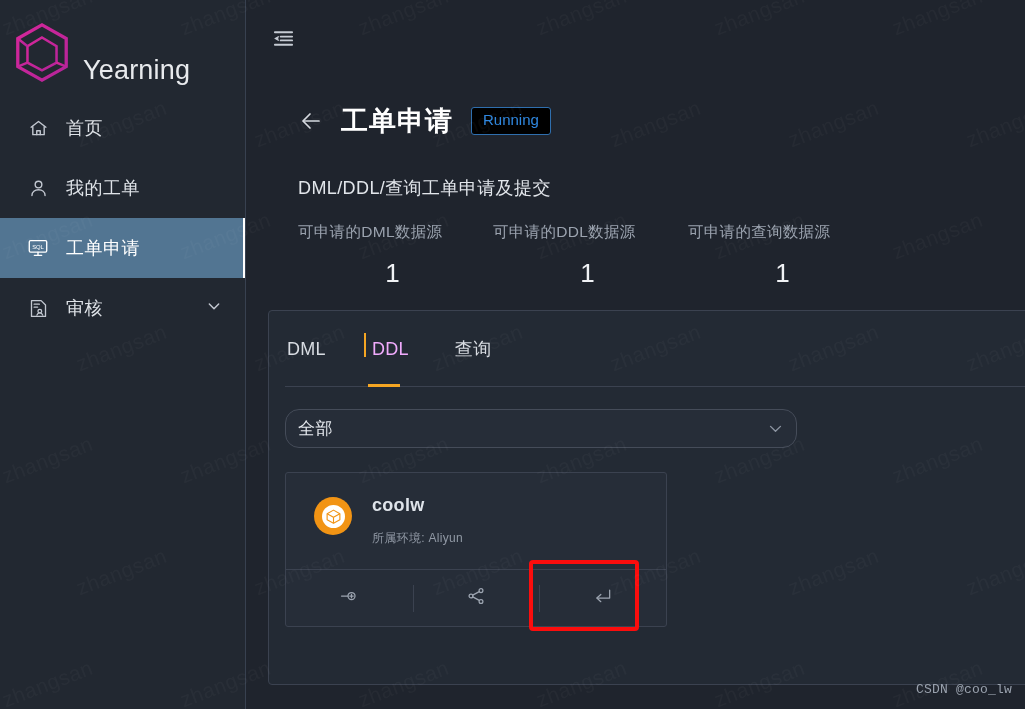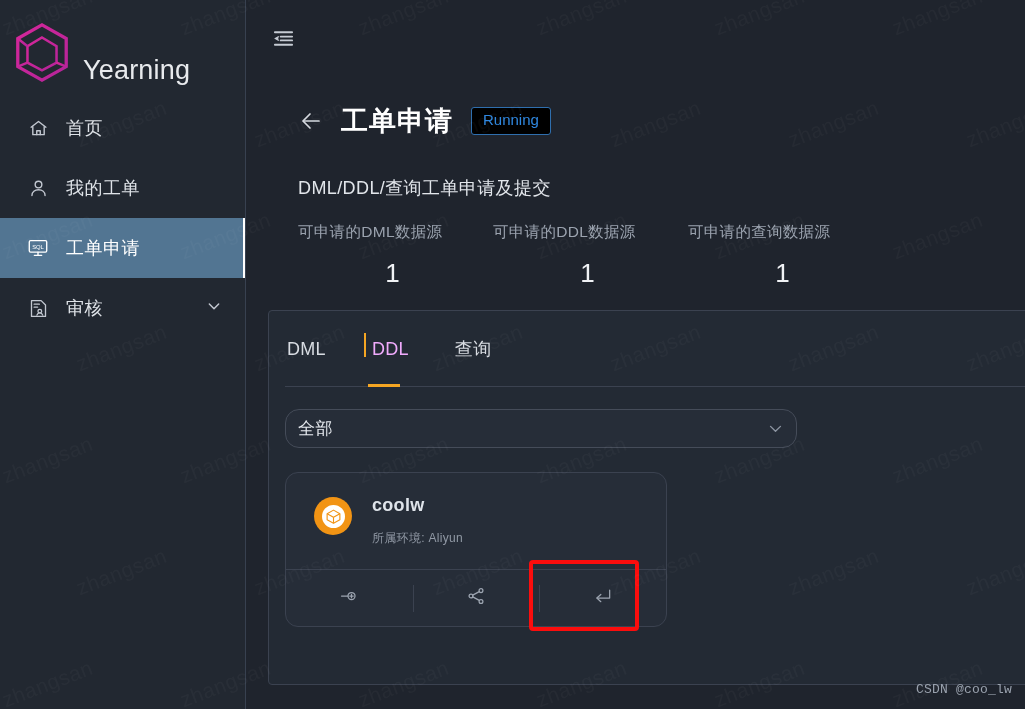--- a/index.html
+++ b/index.html
@@ -193,21 +193,21 @@
   }
   .select-val { font-size: 17px; color: #e6eaef; flex: 1; letter-spacing: 0.4px; }
   .select-caret { color: #8d95a2; display: flex; align-items: center; }
 
   
   .src-card {
     margin: 24px 0 0 16px;
     width: 382px;
     background: #262d38;
     border: 1px solid #3b4250;
-    border-radius: 13px;
+    border-radius: 3px;
     overflow: visible;
   }
   .src-body { padding: 22px 0 22px 28px; display: flex; align-items: flex-start; }
   .src-avatar {
     width: 38px; height: 38px; border-radius: 50%;
     background: #f29414; flex: none;
     display: flex; align-items: center; justify-content: center;
     margin-top: 2px;
   }
   .src-avatar .inner {

